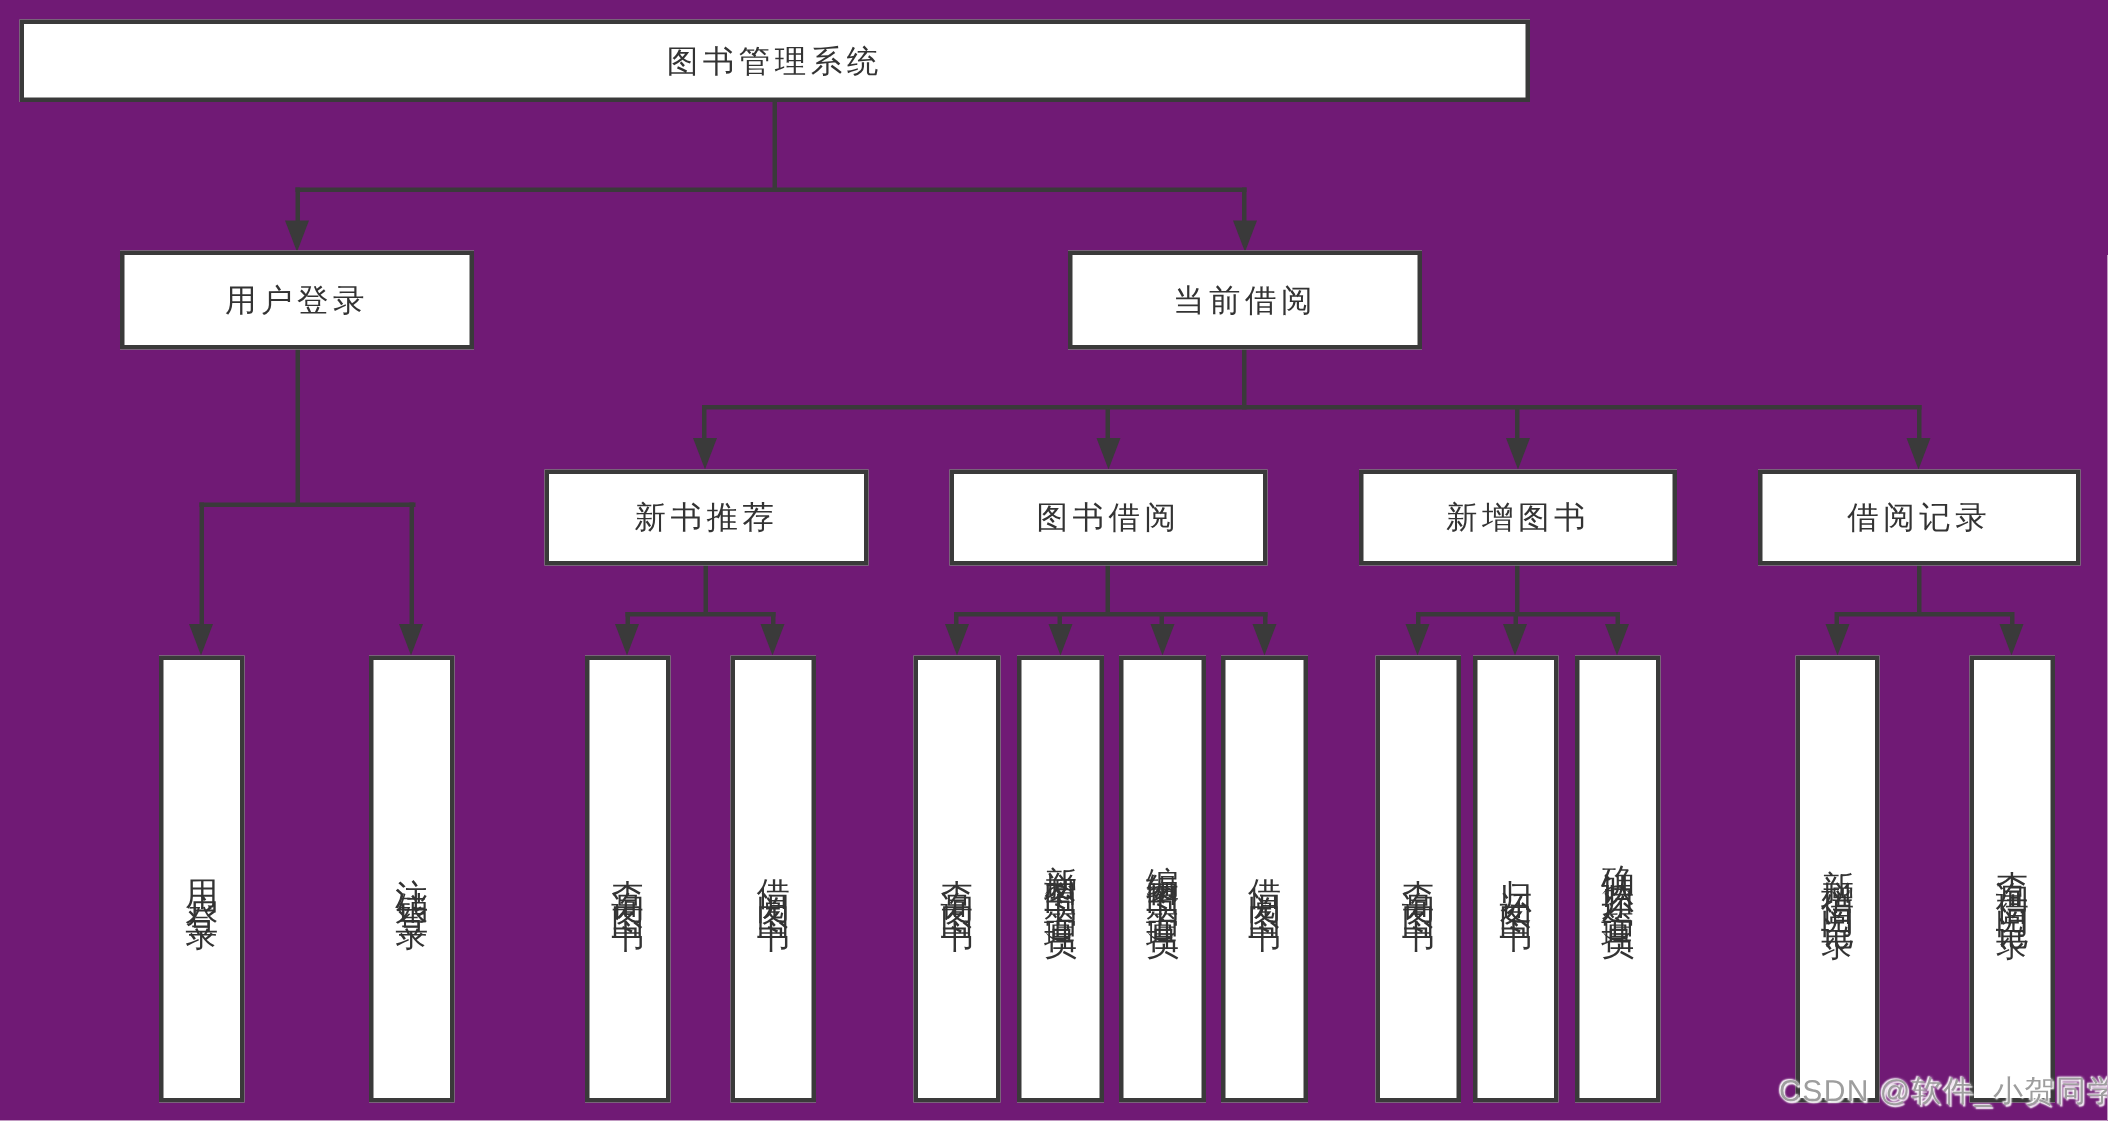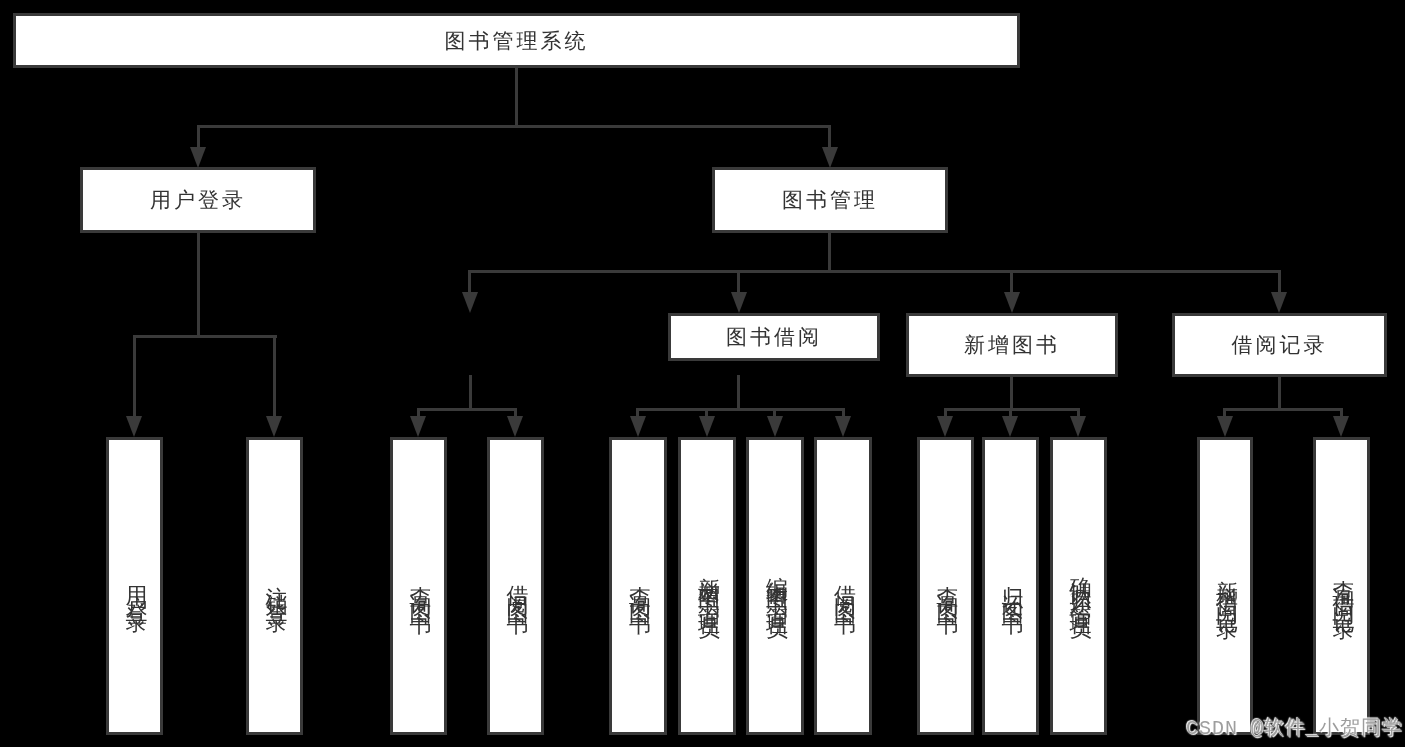--- a/index.html
+++ b/index.html
@@ -1,20 +1,20 @@
 <!DOCTYPE html>
 <html><head>
 <meta charset="utf-8">
 <style>
   html,body{margin:0;padding:0;background:#fff;}
   .canvas{
     position:relative;
     width:1405px;height:747px;
-    background:#000000;
-    font-family:Liberation Mono, monospace;
+    background:#701a75;
+    font-family:Liberation Sans, sans-serif;
     overflow:hidden;
   }
   .line{position:absolute;background:#3a3a3a;}
   .head{
     position:absolute;width:0;height:0;
     border-left:8px solid transparent;
     border-right:8px solid transparent;
     border-top:21px solid #3a3a3a;
   }
   .hnode{
@@ -104,24 +104,27 @@
   <div class="head" style="left:1333px;top:416px"></div>
 
   <div class="hnode" style="left:13px;top:13px;width:1007px;height:55px">
     <span>图书管理系统</span>
   </div>
 
   <div class="hnode" style="left:80px;top:167px;width:236px;height:66px">
     <span>用户登录</span>
   </div>
   <div class="hnode" style="left:712px;top:167px;width:236px;height:66px">
-    <span>图书管理</span>
+    <span>当前借阅</span>
   </div>
 
-  <div class="hnode" style="left:668px;top:313px;width:212px;height:48px">
+  <div class="hnode" style="left:363px;top:313px;width:216px;height:64px">
+    <span>新书推荐</span>
+  </div>
+  <div class="hnode" style="left:633px;top:313px;width:212px;height:64px">
     <span>图书借阅</span>
   </div>
   <div class="hnode" style="left:906px;top:313px;width:212px;height:64px">
     <span>新增图书</span>
   </div>
   <div class="hnode" style="left:1172px;top:313px;width:215px;height:64px">
     <span>借阅记录</span>
   </div>
 
   <div class="vnode" style="left:106px;top:437px;width:57px;height:298px">

